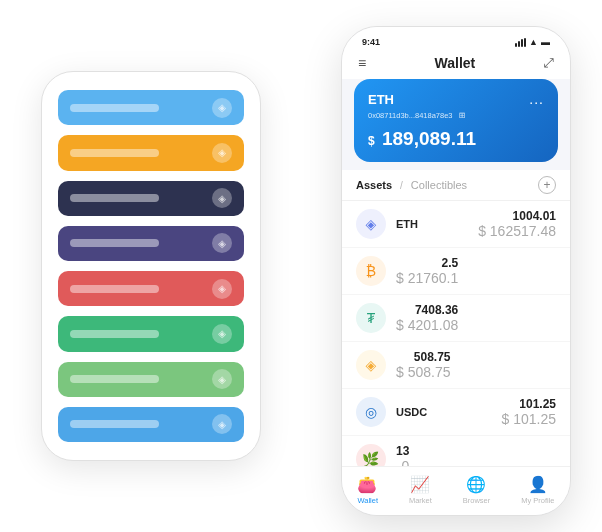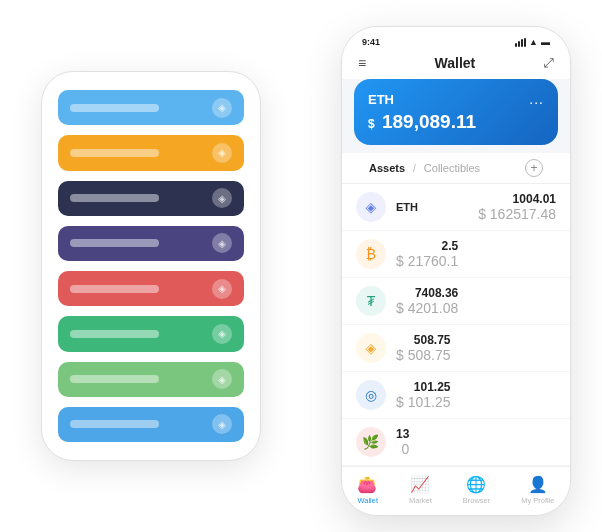--- a/index.html
+++ b/index.html
@@ -175,21 +175,21 @@
       font-size: 12px;
       margin-right: 2px;
     }
 
     
     .assets-header {
       background: #fff;
       display: flex;
       align-items: center;
       justify-content: space-between;
-      padding: 6px 27px;
+      padding: 6px 14px;
       border-bottom: 1px solid #f0f0f0;
     }
 
     .assets-tabs {
       display: flex;
       align-items: center;
       gap: 8px;
     }
 
     .assets-tab-active {
@@ -387,20 +387,24 @@
       <span class="header-menu-icon">≡</span>
       <span class="header-title">Wallet</span>
       <span class="header-expand-icon">⤢</span>
     </div>
 
     <div class="eth-card">
       <div class="eth-card-header">
         <span class="eth-card-title">ETH</span>
         <span class="eth-card-dots">...</span>
       </div>
+      <div class="eth-card-address">
+        <span>0x08711d3b...8418a78e3</span>
+        <span style="margin-left:4px; font-size:8px;">⊞</span>
+      </div>
       <div class="eth-card-balance">
         <span class="dollar">$</span>
         <span>189,089.11</span>
       </div>
     </div>
 
     <div class="assets-header">
       <div class="assets-tabs">
         <span class="assets-tab-active">Assets</span>
         <span class="assets-tab-divider">/</span>
@@ -435,20 +439,21 @@
   </div>
         <div class="asset-item">
     <div class="asset-icon" style="background:#fff8e8; color:#f5ac37;">◈</div>
     <div class="asset-values">
       <div class="asset-amount">508.75</div>
       <div class="asset-usd">$ 508.75</div>
     </div>
   </div>
         <div class="asset-item">
     <div class="asset-icon" style="background:#e8f0fb; color:#2775ca;">◎</div>
+    <span class="asset-name">USDC</span>
     <div class="asset-values">
       <div class="asset-amount">101.25</div>
       <div class="asset-usd">$ 101.25</div>
     </div>
   </div>
         <div class="asset-item">
     <div class="asset-icon" style="background:#fde8e8; color:#e05a5a;">🌿</div>
     <div class="asset-values">
       <div class="asset-amount">13</div>
       <div class="asset-usd">0</div>

